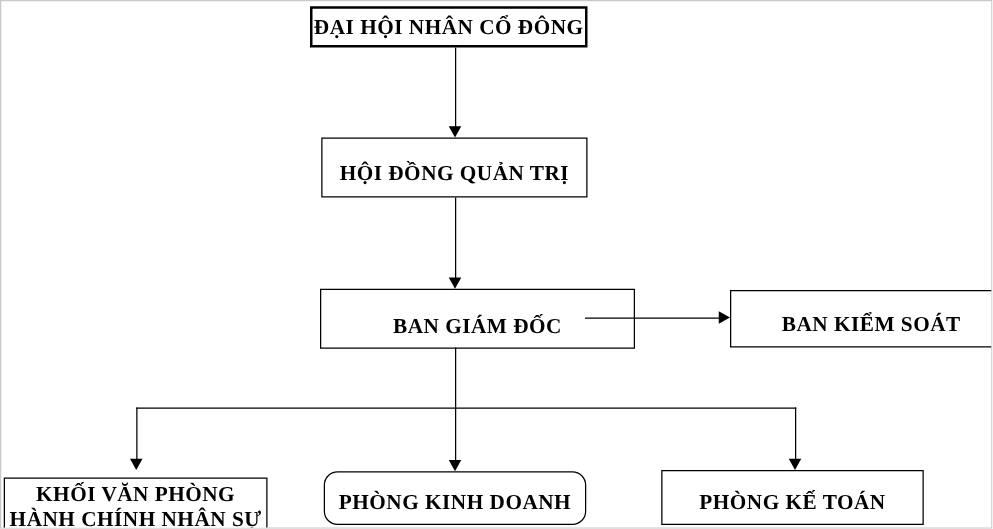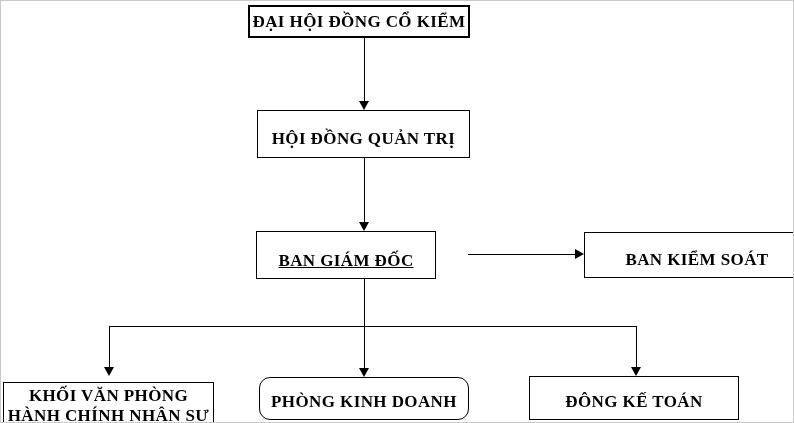--- a/index.html
+++ b/index.html
@@ -29,21 +29,21 @@
     letter-spacing: 0.4px;
     line-height: 20px;
     display: flex;
     flex-direction: column;
     align-items: center;
     justify-content: center;
   }
   
   .n-shareholders { left: 247px; top: 4px;   width: 222px; height: 33px; border-width: 2px; justify-content: center; }
   .n-board        { left: 256px; top: 109px; width: 213px; height: 48px; padding-top: 9px; }
-  .n-management   { left: 255px; top: 230px; width: 180px; height: 48px; padding-top: 12px; text-decoration: underline; }
+  .n-management   { left: 255px; top: 230px; width: 252px; height: 48px; padding-top: 12px; }
   .n-supervisory  { left: 583px; top: 231px; width: 226px; height: 46px; padding-top: 9px; }
   .n-admin-hr     { left: 2px;   top: 381px; width: 211px; height: 46px; padding-top: 2px; }
   .n-sales        { left: 258px; top: 376px; width: 210px; height: 43px; padding-top: 7px; border-radius: 11px; }
   .n-accounting   { left: 528px; top: 375px; width: 210px; height: 44px; padding-top: 8px; }
 
   .vline, .hline {
     position: absolute;
     background: #000000;
   }
   .vline { width: 1px; }
@@ -81,21 +81,21 @@
   .a-right   { left: 630px; top: 366px; }
 
   .line2 { display: block; }
 </style>
 </head>
 <body>
 
 <div class="canvas">
 
   <div class="node n-shareholders">
-    <span>ĐẠI HỘI ĐỒNG CỔ KIỂM</span>
+    <span>ĐẠI HỘI NHÂN CỔ ĐÔNG</span>
   </div>
 
   <div class="node n-board">
     <span>HỘI ĐỒNG QUẢN TRỊ</span>
   </div>
 
   <div class="node n-management">
     <span>BAN GIÁM ĐỐC</span>
   </div>
 
@@ -106,21 +106,21 @@
   <div class="node n-admin-hr">
     <span>KHỐI VĂN PHÒNG</span>
     <span class="line2">HÀNH CHÍNH NHÂN SỰ</span>
   </div>
 
   <div class="node n-sales">
     <span>PHÒNG KINH DOANH</span>
   </div>
 
   <div class="node n-accounting">
-    <span>ĐÔNG KẾ TOÁN</span>
+    <span>PHÒNG KẾ TOÁN</span>
   </div>
 
   <div class="vline c-v1"></div>
   <div class="arrow-down a-v1"></div>
 
   <div class="vline c-v2"></div>
   <div class="arrow-down a-v2"></div>
 
   <div class="hline c-h-sup"></div>
   <div class="arrow-right a-h-sup"></div>

